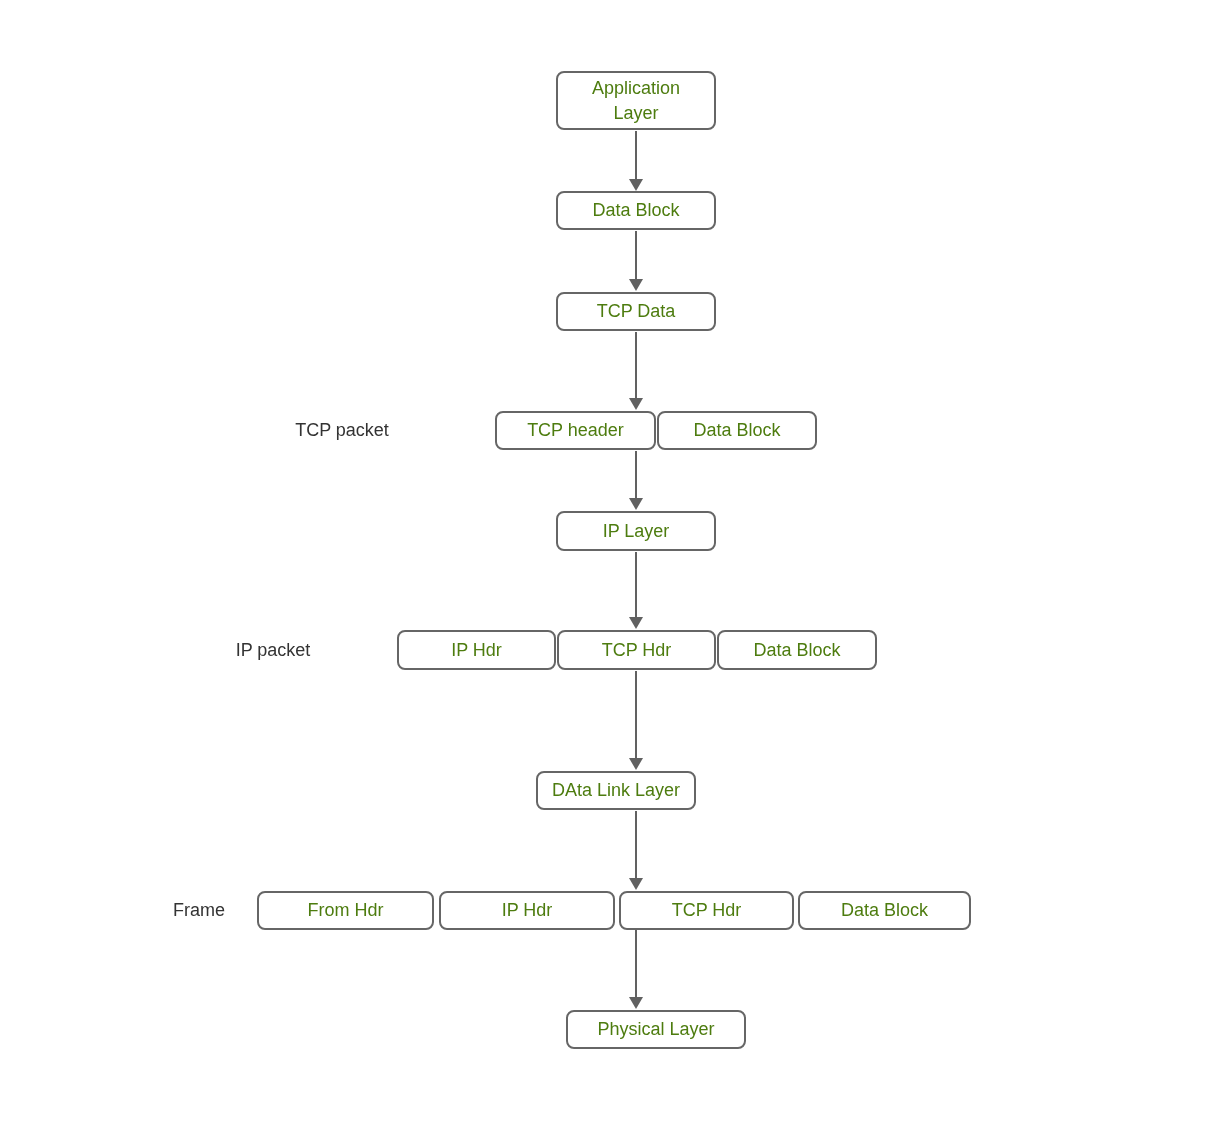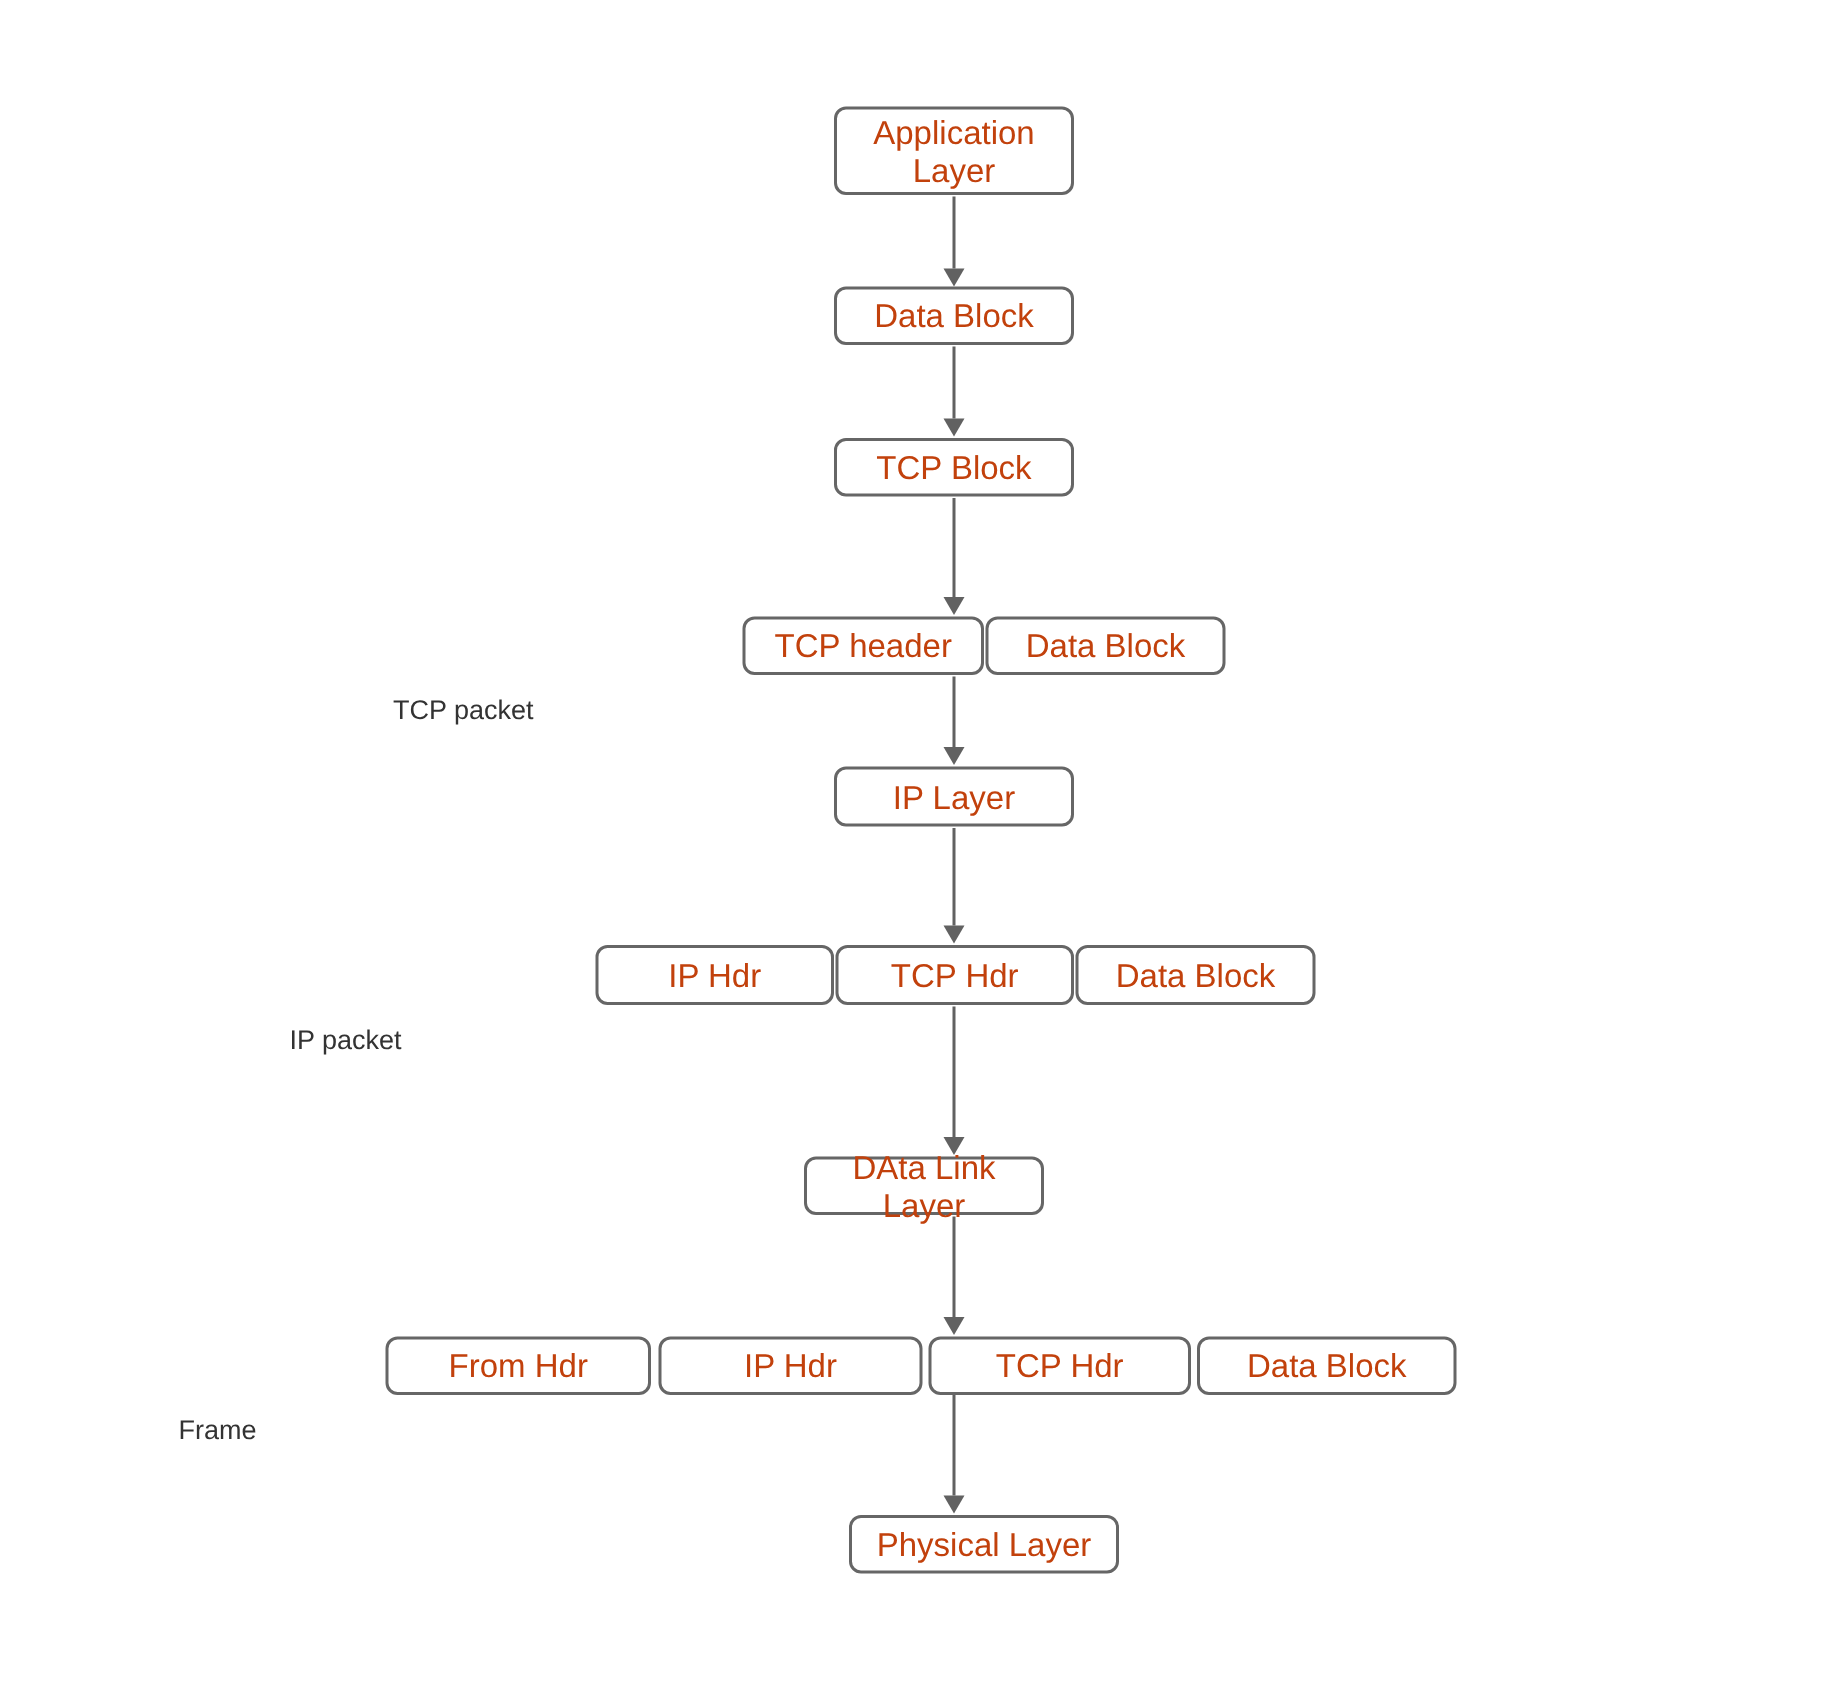--- a/index.html
+++ b/index.html
@@ -19,36 +19,35 @@
   .node {
     position: absolute;
     box-sizing: border-box;
     background: #ffffff;
     border: 2px solid #666666;
     border-radius: 8px;
     display: flex;
     align-items: center;
     justify-content: center;
     text-align: center;
-    font-size: 22px;
+    font-size: 18px;
     line-height: 25px;
-    color: #c2410c;
+    color: #4d7c0f;
   }
   .node .wrap {
     display: inline-block;
     max-width: 112px;
   }
   .flow-label {
     position: absolute;
     font-size: 18px;
     color: #333333;
-    text-align: left;
+    text-align: center;
     width: 160px;
     line-height: 22px;
-    margin-top: 43px;
   }
   .arrow {
     position: absolute;
     width: 14px;
     display: flex;
     flex-direction: column;
     align-items: center;
   }
   .arrow-line {
     width: 2px;
@@ -80,21 +79,21 @@
   <div class="node" style="left:556px; top:191px; width:160px; height:39px;">
     <span>Data Block</span>
   </div>
 
   <div class="arrow" style="left:629px; top:231px; height:60px;">
     <div class="arrow-line"></div>
     <div class="arrow-head"></div>
   </div>
 
   <div class="node" style="left:556px; top:292px; width:160px; height:39px;">
-    <span>TCP Block</span>
+    <span>TCP Data</span>
   </div>
 
   <div class="arrow" style="left:629px; top:332px; height:78px;">
     <div class="arrow-line"></div>
     <div class="arrow-head"></div>
   </div>
 
   <div class="flow-label" style="left:262px; top:419px;">TCP packet</div>
   <div class="node" style="left:495px; top:411px; width:161px; height:39px;">
     <span>TCP header</span>

